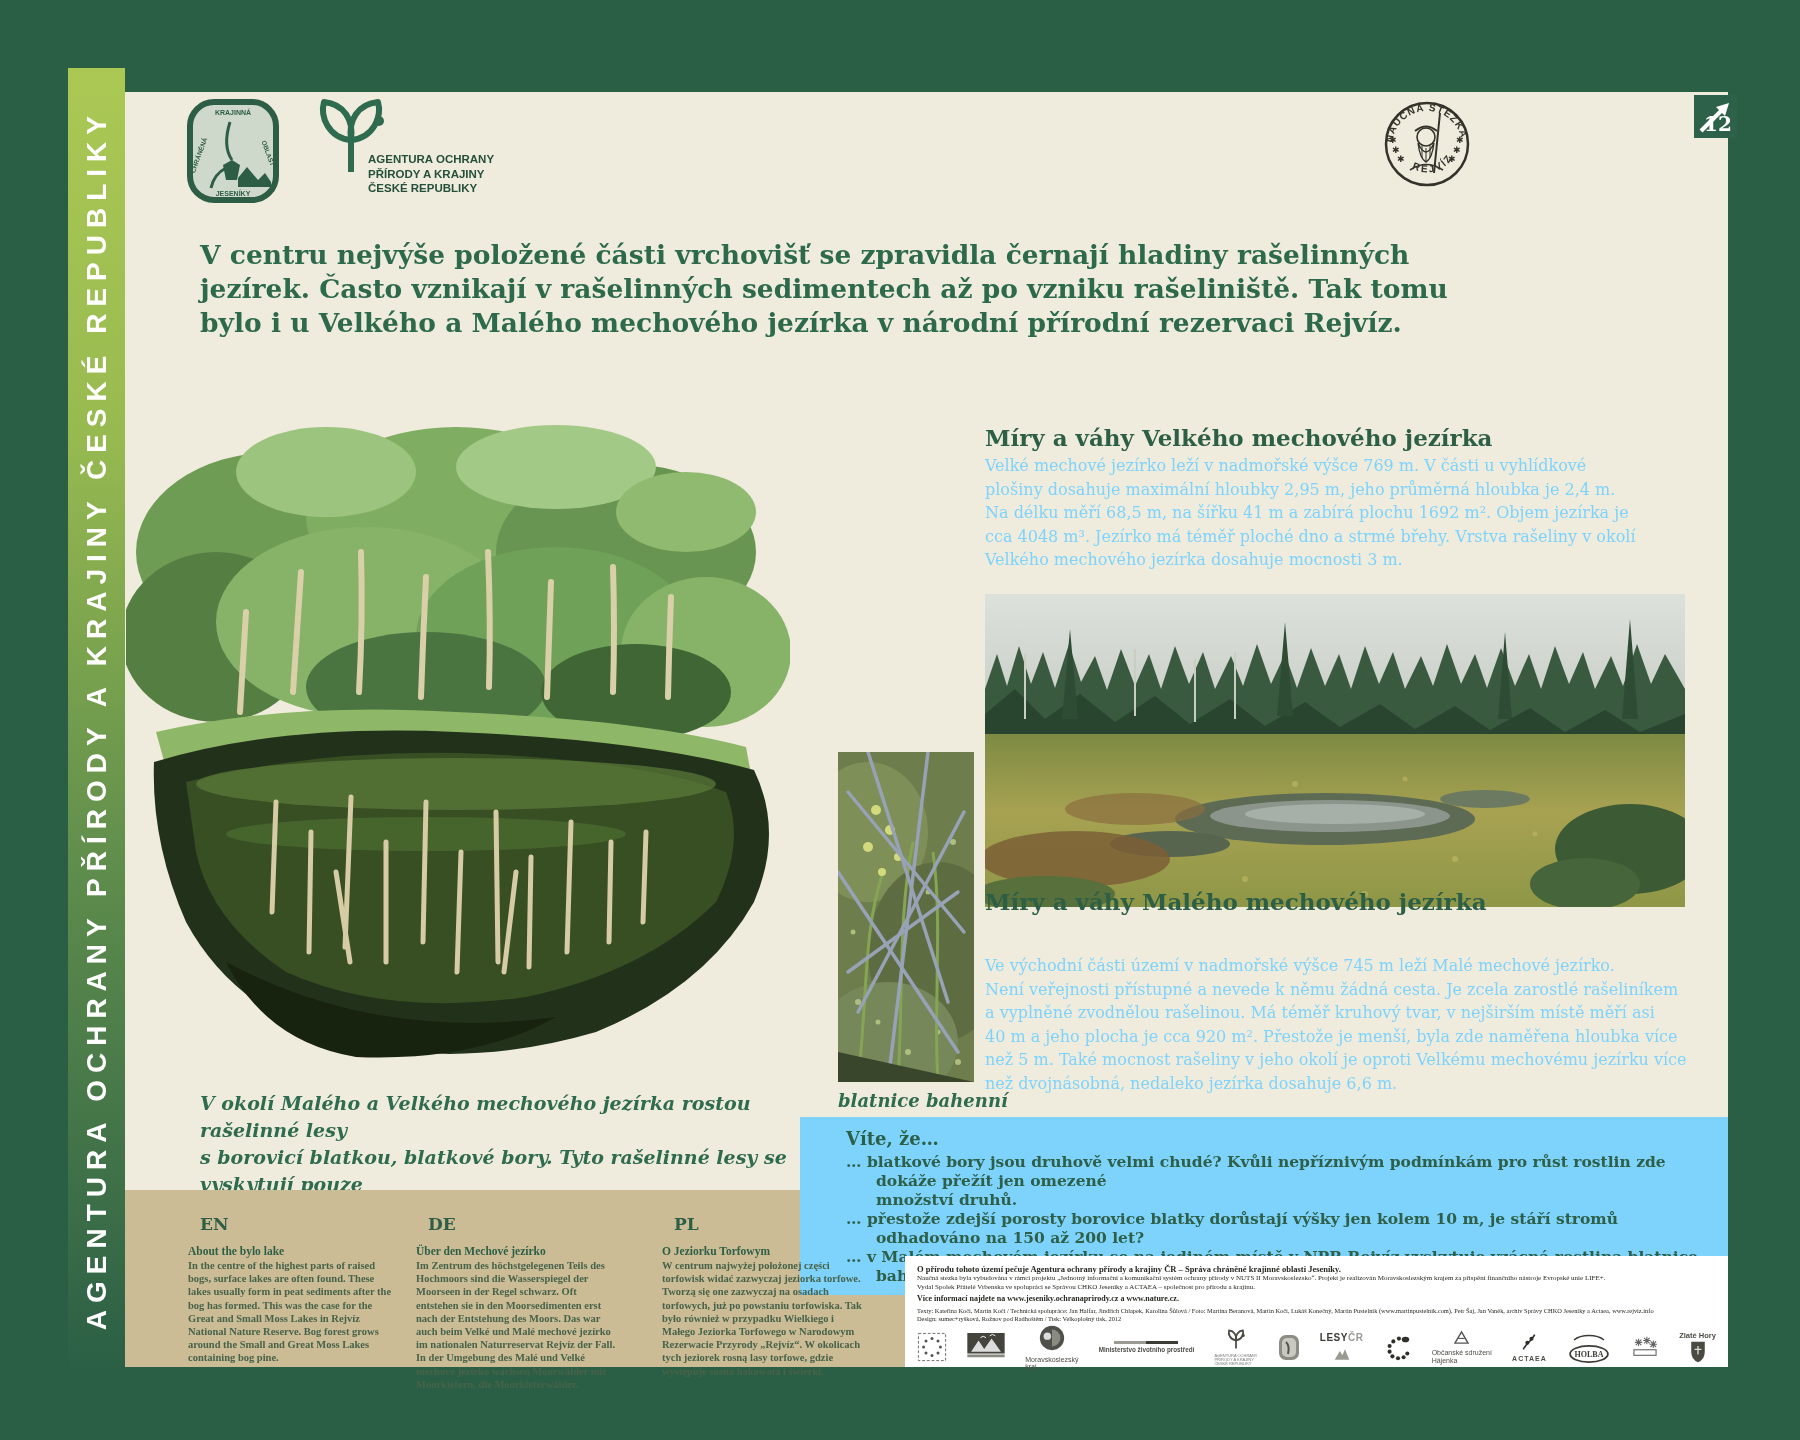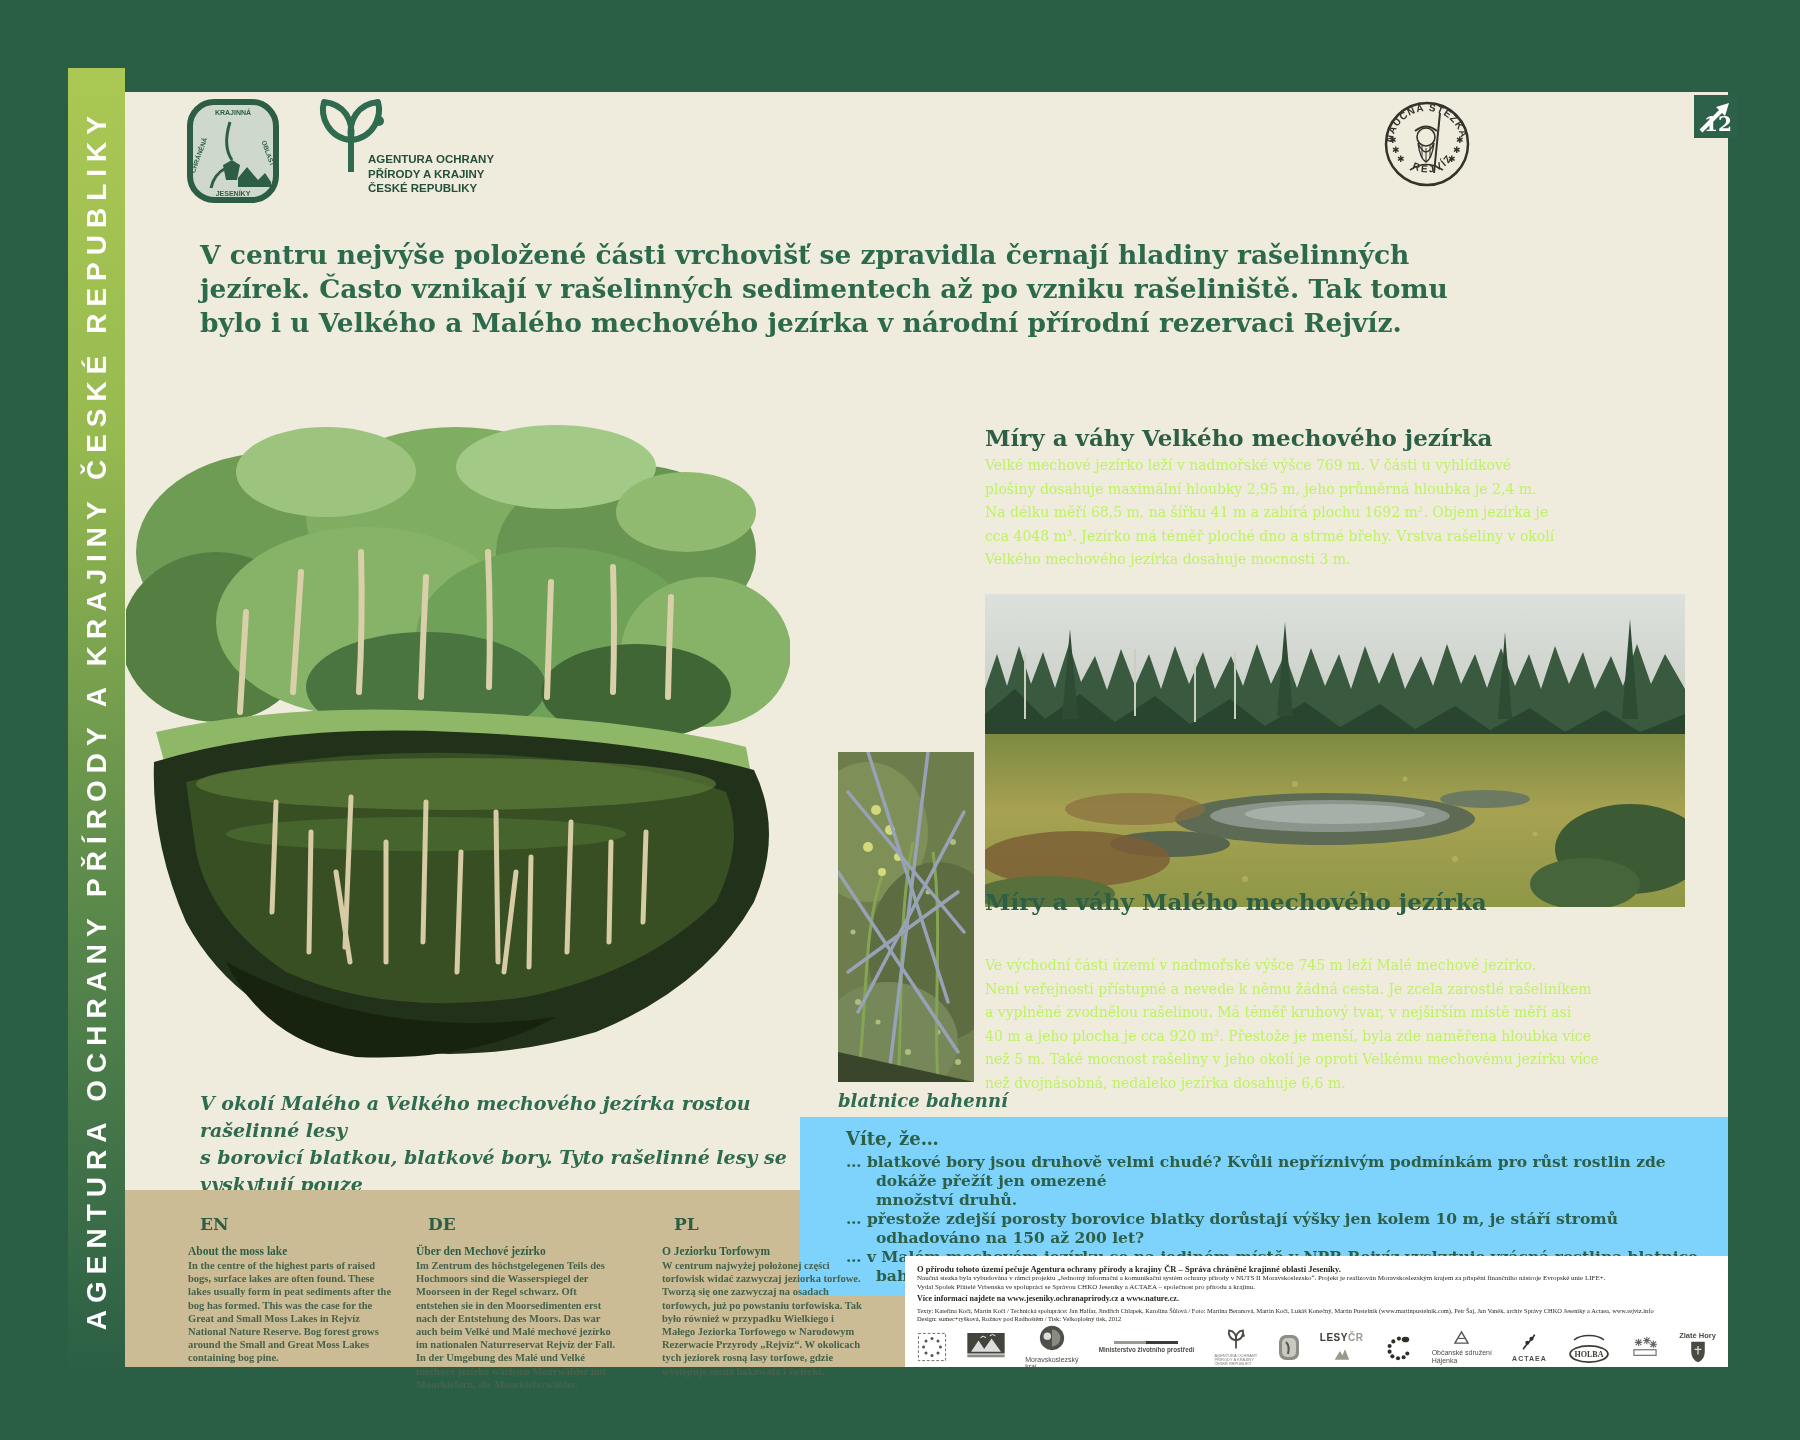--- a/index.html
+++ b/index.html
@@ -18,21 +18,21 @@
            font-family:"Liberation Sans",sans-serif;font-weight:bold;font-size:28px;
            letter-spacing:7px;white-space:nowrap;}
 
   .title{left:420px;top:98px;width:990px;text-align:center;font-size:84px;font-weight:bold;
          color:#2e6b4e;letter-spacing:-1px;}
 
   .intro{left:200px;top:238px;width:1300px;font-size:26.5px;line-height:34px;font-weight:bold;
          color:#2d6a4c;}
 
   .h-green{font-size:23px;font-weight:bold;color:#2d5f46;}
-  .para{font-size:14px;line-height:23.6px;color:#bef264;}
+  .para{font-size:16px;line-height:23.6px;color:#7dd3fc;}
 
   .ill-caption{left:200px;top:1090px;width:600px;font-size:19px;line-height:27px;
                font-style:italic;font-weight:600;color:#2f6b4f;}
   .plant-caption{left:838px;top:1090px;font-size:18px;font-style:italic;font-weight:600;color:#2f6b4f;}
 
   .vite{left:800px;top:1117px;width:928px;background:#7dd3fc;padding:11px 22px 10px 46px;
         box-sizing:border-box;}
   .vite-h{font-size:18px;font-weight:bold;color:#2d5f46;margin-bottom:3px;}
   .vite-item{font-size:15.5px;line-height:19px;color:#2e5f48;font-weight:600;
              padding-left:30px;text-indent:-30px;white-space:pre-line;}
@@ -314,21 +314,21 @@
   <div class="abs vite">
     <div class="vite-h">Víte, že…</div>
     <div class="vite-item">… blatkové bory jsou druhově velmi chudé? Kvůli nepříznivým podmínkám pro růst rostlin zde dokáže přežít jen omezené
 množství druhů.</div>
     <div class="vite-item">… přestože zdejší porosty borovice blatky dorůstají výšky jen kolem 10 m, je stáří stromů odhadováno na 150 až 200 let?</div>
     <div class="vite-item">… v Malém mechovém jezírku se na jediném místě v NPR Rejvíz vyskytuje vzácná rostlina blatnice bahenní?</div>
   </div>
 
   <div class="abs tcol" style="left:188px">
     <div class="t-code">EN</div>
-    <div class="t-title">About the moss lake</div>
+    <div class="t-title">About the bylo lake</div>
     <div class="t-body">In the centre of the highest parts of raised bogs, surface lakes are often found. These lakes usually form in peat sediments after the bog has formed. This was the case for the Great and Small Moss Lakes in Rejvíz National Nature Reserve. Bog forest grows around the Small and Great Moss Lakes containing bog pine.</div>
   </div>
   <div class="abs tcol" style="left:416px">
     <div class="t-code">DE</div>
     <div class="t-title">Über den Mechové jezírko</div>
     <div class="t-body">Im Zentrum des höchstgelegenen Teils des Hochmoors sind die Wasserspiegel der Moorseen in der Regel schwarz. Oft entstehen sie in den Moorsedimenten erst nach der Entstehung des Moors. Das war auch beim Velké und Malé mechové jezírko im nationalen Naturreservat Rejvíz der Fall. In der Umgebung des Malé und Velké mechové jezírko wachsen Moorwälder mit Moorkiefern, die Moorkieferwälder.</div>
   </div>
   <div class="abs tcol" style="left:662px">
     <div class="t-code">PL</div>
     <div class="t-title">O Jeziorku Torfowym</div>

